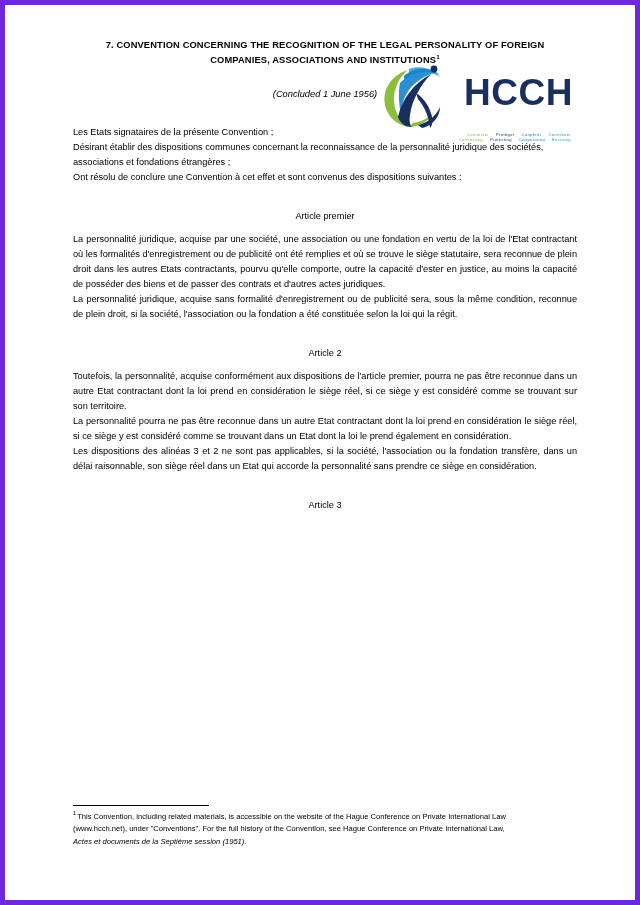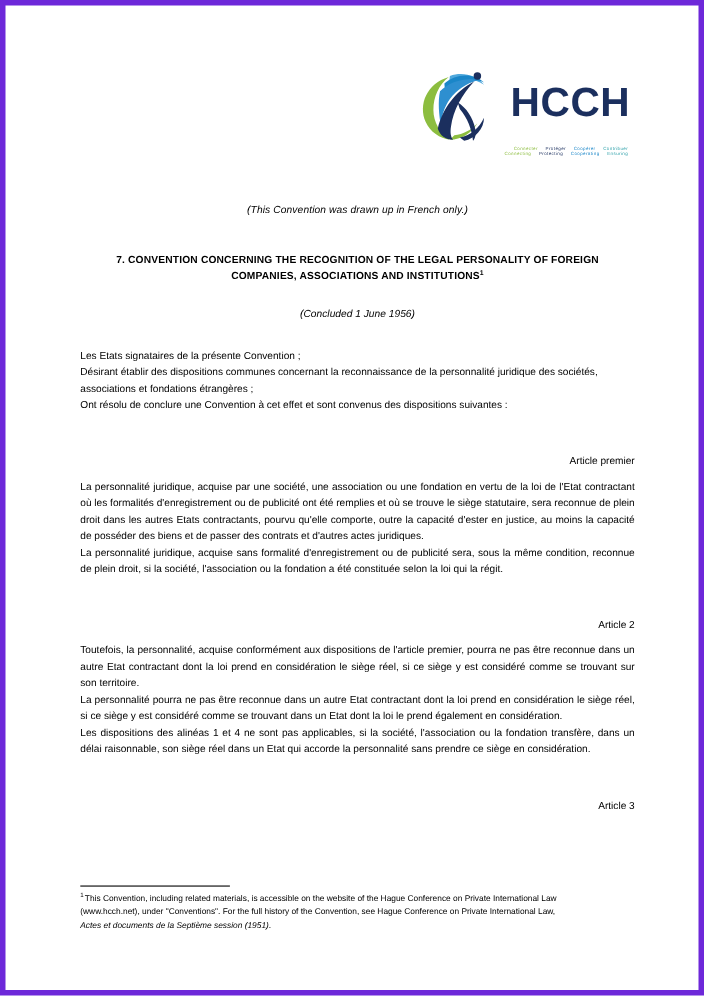--- a/index.html
+++ b/index.html
@@ -116,22 +116,22 @@
 
   .preamble {
     margin-top: 26px;
     font-size: 9.2px;
     line-height: 1.63;
     text-align: left;
   }
   .preamble div { white-space: normal; }
 
   .article-head {
-    margin-top: 38px;
-    text-align: right;
+    margin-top: 26px;
+    text-align: center;
     font-size: 9.2px;
   }
 
   .para {
     margin-top: 11px;
     font-size: 9.2px;
     line-height: 1.63;
     text-align: justify;
     text-justify: inter-word;
   }
@@ -203,21 +203,20 @@
         <span class="t-green">Connecter</span><span class="t-navy">Protéger</span><span class="t-blue">Coopérer</span><span class="t-teal">Contribuer</span>
       </div>
       <div class="tag-line">
         <span class="t-green">Connecting</span><span class="t-navy">Protecting</span><span class="t-blue">Cooperating</span><span class="t-teal">Ensuring</span>
       </div>
     </div>
   </div>
 
   <div class="doc">
 
-    <div class="note-line">(This Convention was drawn up in French only.)</div>
 
     <div class="doc-title"><span>7. CONVENTION CONCERNING THE RECOGNITION OF THE LEGAL PERSONALITY OF FOREIGN COMPANIES, ASSOCIATIONS AND INSTITUTIONS</span><sup>1</sup></div>
 
     <div class="concluded">(Concluded 1 June 1956)</div>
 
     <div class="preamble">
       <div>Les Etats signataires de la présente Convention ;</div>
       <div>Désirant établir des dispositions communes concernant la reconnaissance de la personnalité juridique des sociétés, associations et fondations étrangères ;</div>
       <div>Ont résolu de conclure une Convention à cet effet et sont convenus des dispositions suivantes :</div>
     </div>
@@ -225,21 +224,21 @@
     <div class="article-head">Article premier</div>
     <div class="para">
       <p>La personnalité juridique, acquise par une société, une association ou une fondation en vertu de la loi de l'Etat contractant où les formalités d'enregistrement ou de publicité ont été remplies et où se trouve le siège statutaire, sera reconnue de plein droit dans les autres Etats contractants, pourvu qu'elle comporte, outre la capacité d'ester en justice, au moins la capacité de posséder des biens et de passer des contrats et d'autres actes juridiques.</p>
       <p>La personnalité juridique, acquise sans formalité d'enregistrement ou de publicité sera, sous la même condition, reconnue de plein droit, si la société, l'association ou la fondation a été constituée selon la loi qui la régit.</p>
     </div>
 
     <div class="article-head">Article 2</div>
     <div class="para">
       <p>Toutefois, la personnalité, acquise conformément aux dispositions de l'article premier, pourra ne pas être reconnue dans un autre Etat contractant dont la loi prend en considération le siège réel, si ce siège y est considéré comme se trouvant sur son territoire.</p>
       <p>La personnalité pourra ne pas être reconnue dans un autre Etat contractant dont la loi prend en considération le siège réel, si ce siège y est considéré comme se trouvant dans un Etat dont la loi le prend également en considération.</p>
-      <p>Les dispositions des alinéas 1 et 4 ne sont pas applicables, si la société, l'association ou la fondation transfère, dans un délai raisonnable, son siège réel dans un Etat qui accorde la personnalité sans prendre ce siège en considération.</p>
+      <p>Les dispositions des alinéas 3 et 2 ne sont pas applicables, si la société, l'association ou la fondation transfère, dans un délai raisonnable, son siège réel dans un Etat qui accorde la personnalité sans prendre ce siège en considération.</p>
     </div>
 
     <div class="article-head">Article 3</div>
 
   </div>
 
   <div class="footnote">
     <div class="footnote-rule"></div>
     <div class="footnote-text"><sup>1</sup><span>This Convention, including related materials, is accessible on the website of the Hague Conference on Private International Law (www.hcch.net), under "Conventions". For the full history of the Convention, see Hague Conference on Private International Law, </span><i>Actes et documents de la Septième session (1951)</i><span>.</span></div>
   </div>

